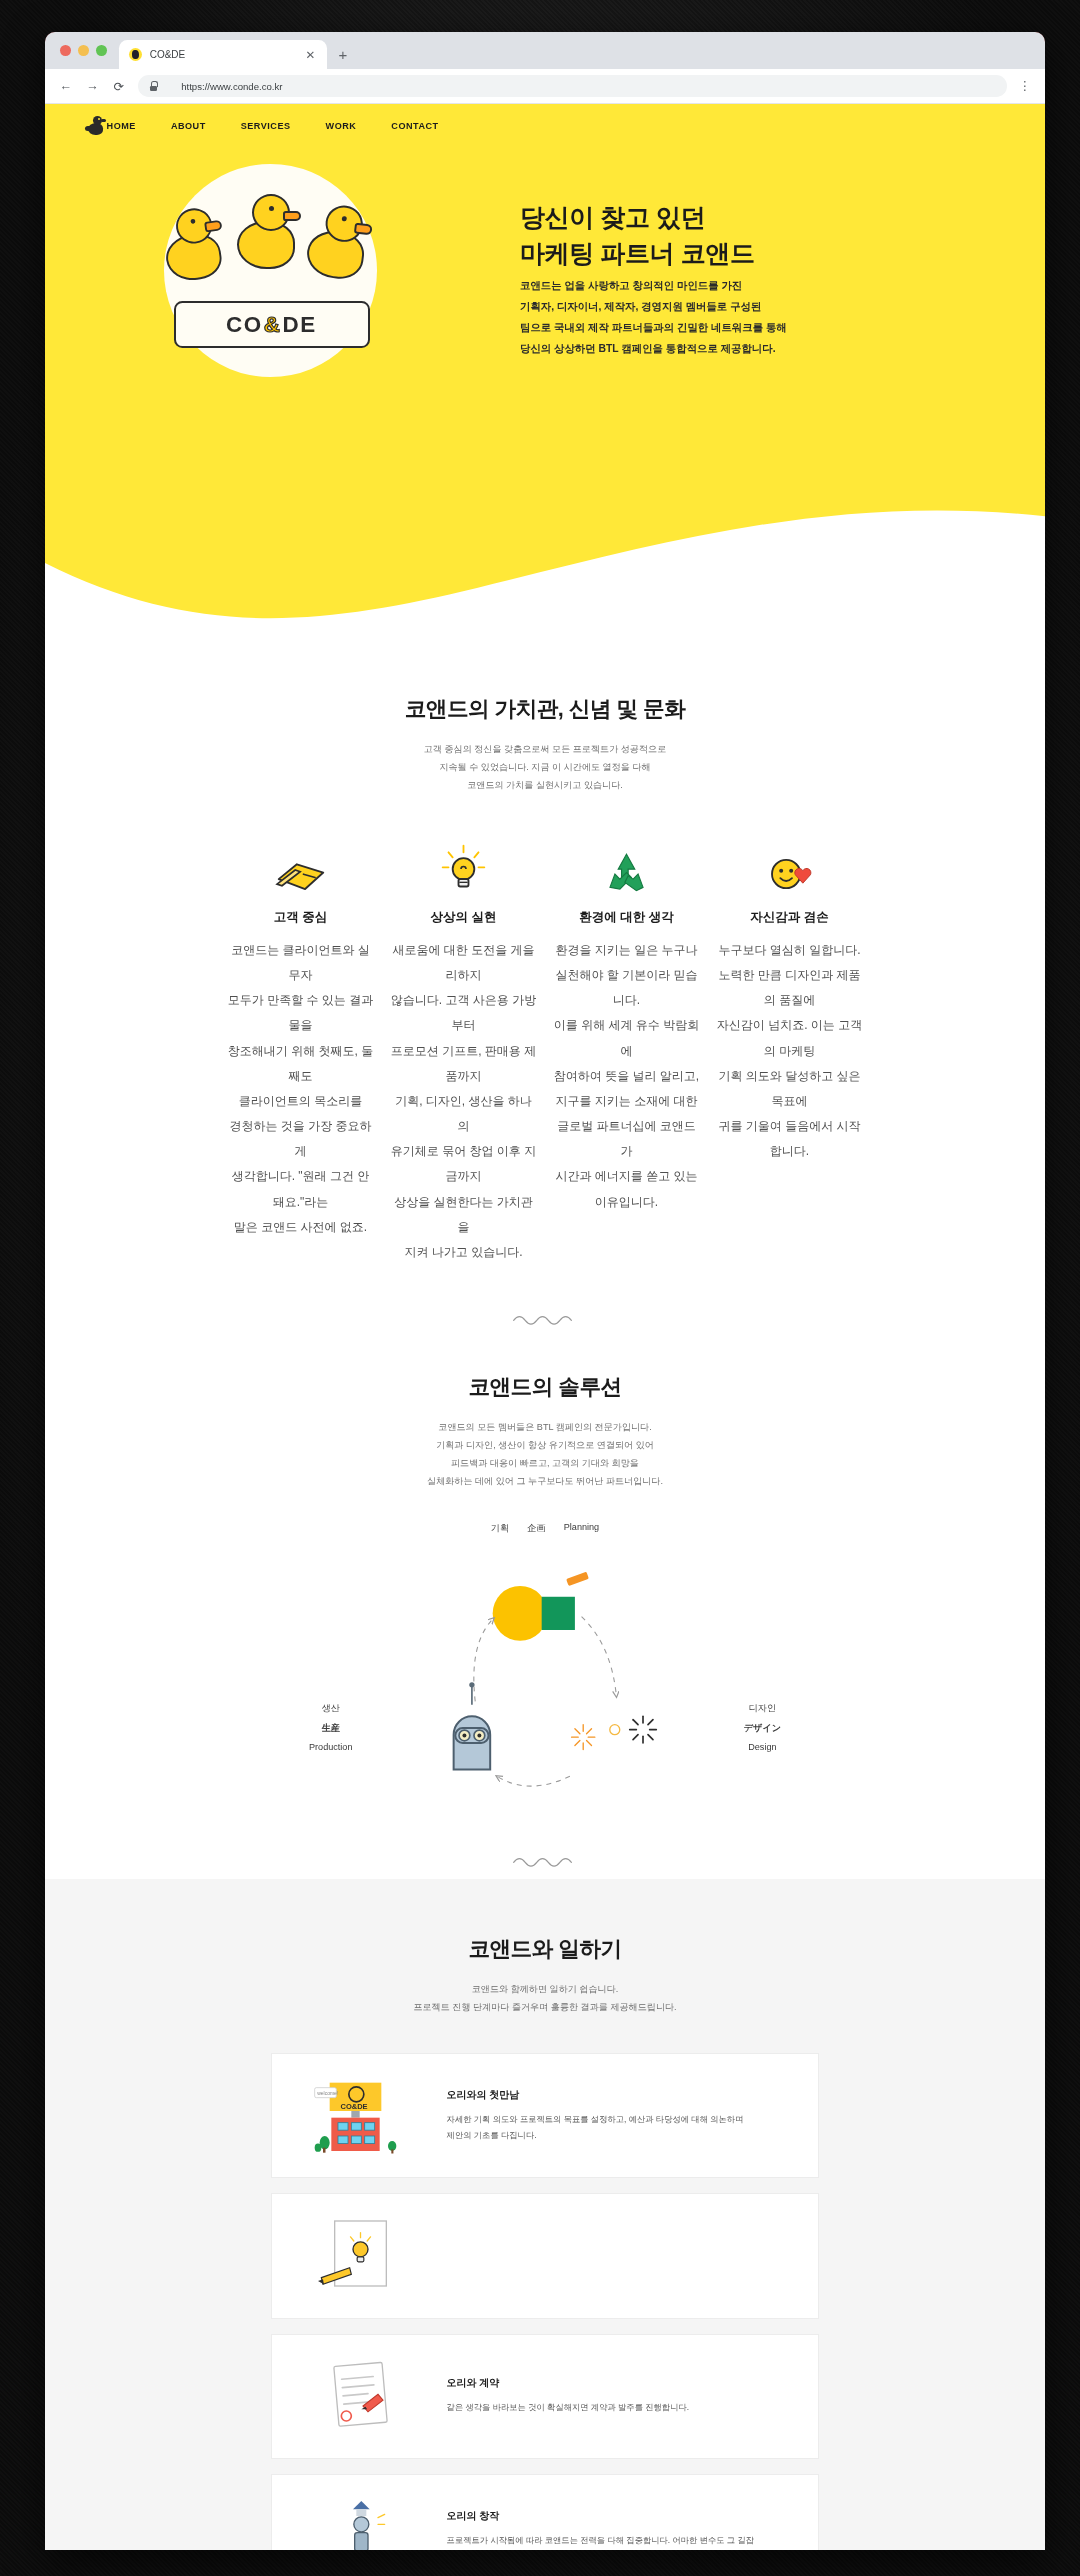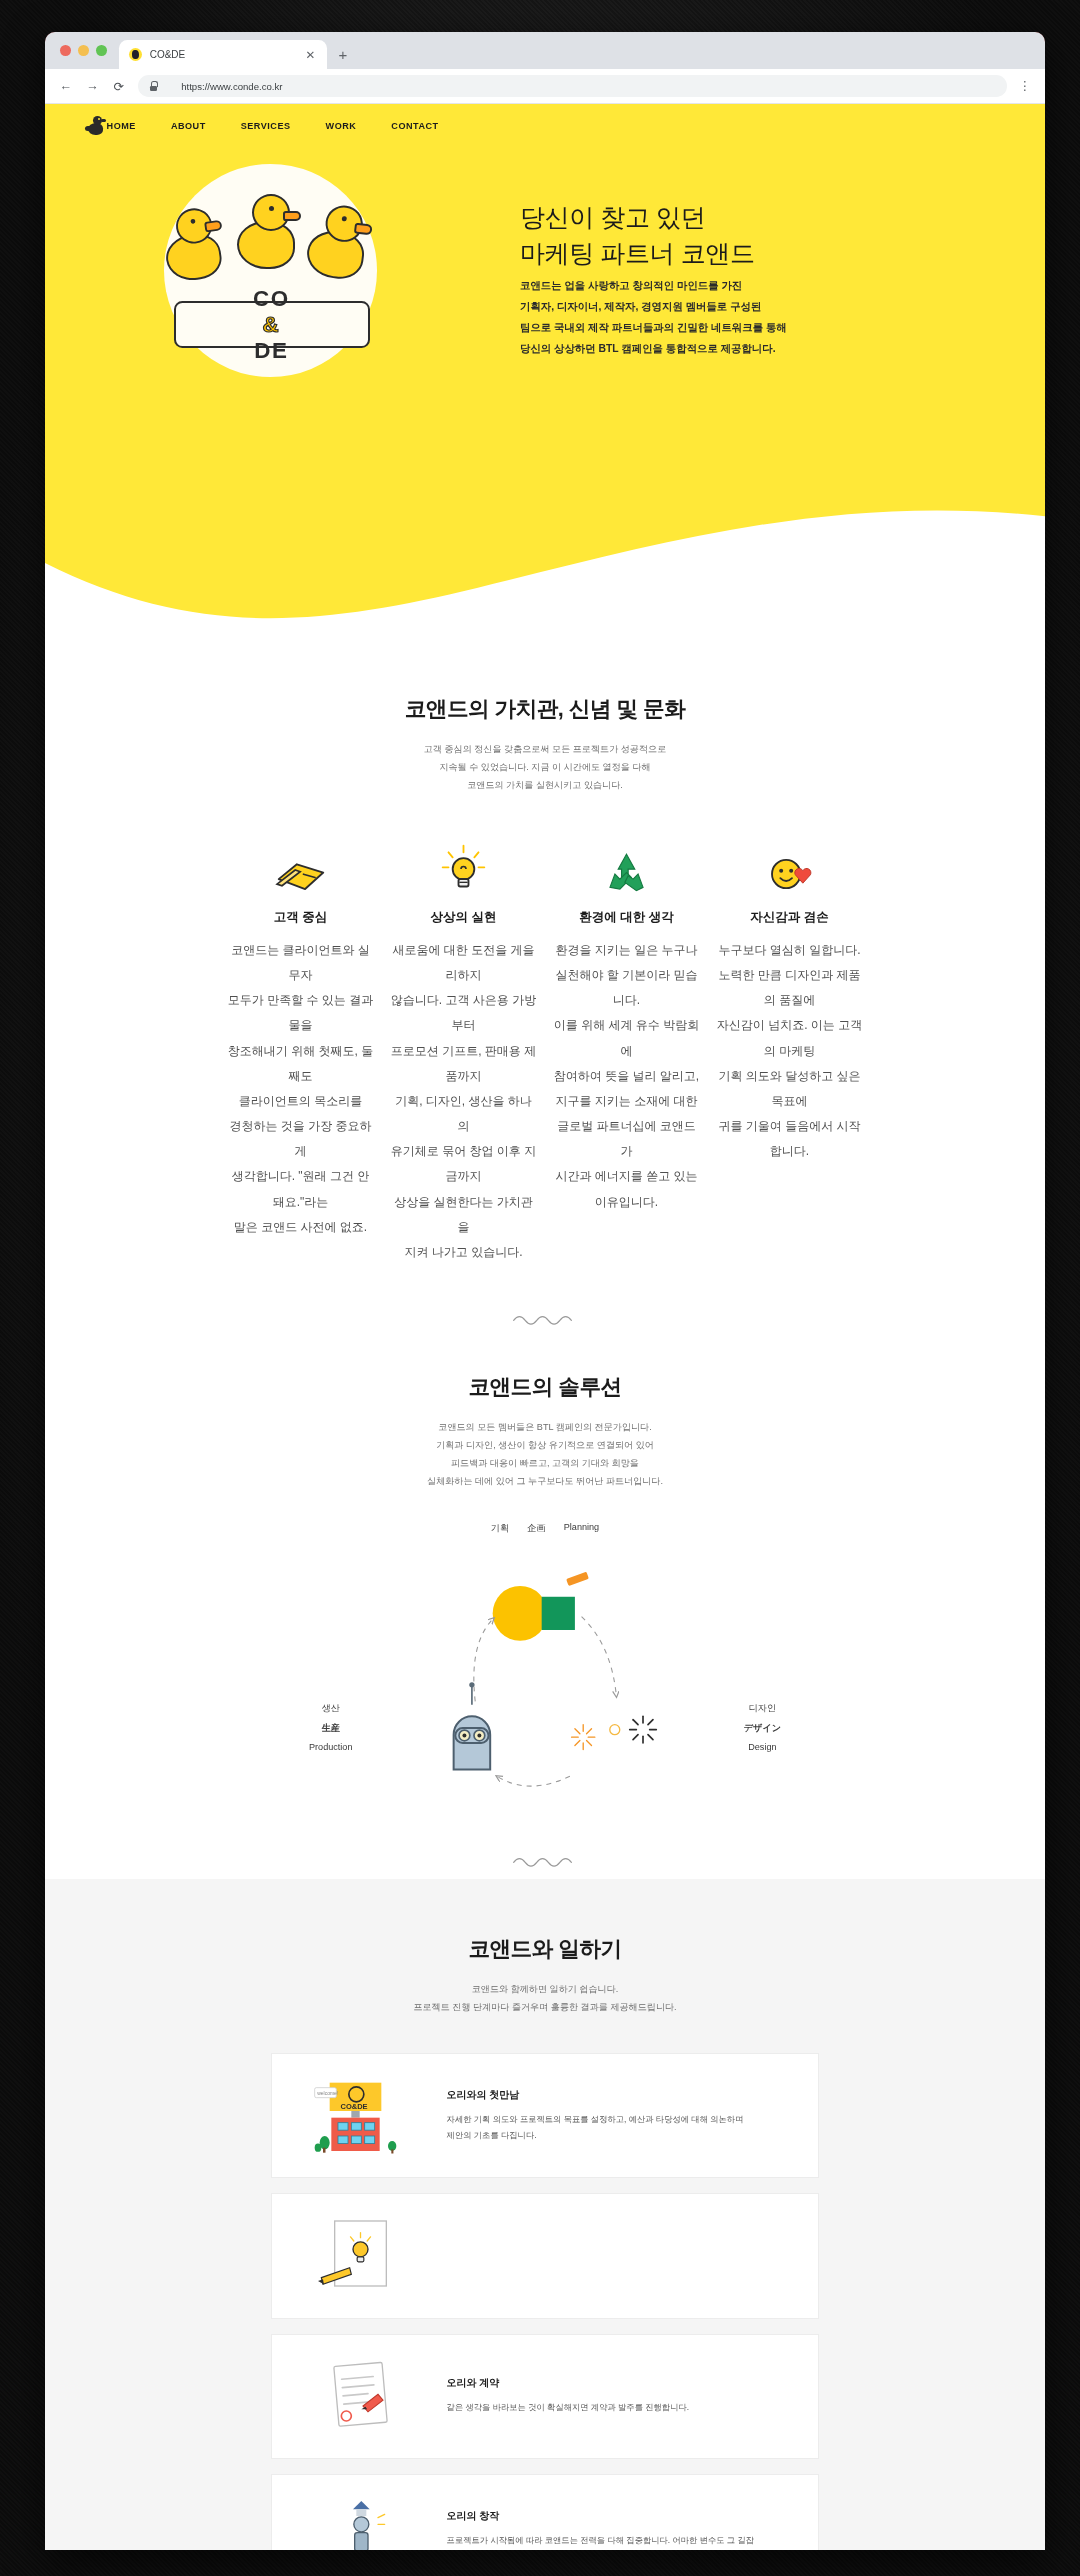--- a/index.html
+++ b/index.html
@@ -130,33 +130,32 @@
   .duck .e { position:absolute; left:38px; top:13.3px; width:5px; height:5px; background:#2d2d2d; border-radius:50%; }
   .duck.d1 { left:15px;  top:50px;  transform: rotate(-8deg) scale(.95); }
   .duck.d2 { left:90px; top:37px;  }
   .duck.d3 { left:160px; top:47px;  transform: rotate(7deg) scale(.98); }
   .ribbon {
     position:absolute; left:33px; top:146px; width:196px; height:47px;
     background:#fffdf4; border:2.5px solid #2d2d2d; border-radius:8.3px;
     display:flex; align-items:center; justify-content:center;
     font-size:22.4px; font-weight:800; letter-spacing:1.7px; color:#2d2d2d;
     font-family:"Liberation Sans", sans-serif;
-    flex-direction:column;
   }
   .ribbon .amp { color:#ffc400; -webkit-text-stroke: 1.2px #2d2d2d; margin:0 0.8px; }
   .ribbon::before, .ribbon::after{
     content:""; position:absolute; top:6.6px; width:28px; height:33px;
     background:#ffd21f; border:2.5px solid #2d2d2d; z-index:-1;
   }
   .ribbon::before{ left:-21.6px; clip-path: polygon(0 0,100% 12%,100% 88%,0 100%,14% 50%); }
   .ribbon::after { right:-21.6px; clip-path: polygon(0 12%,100% 0,86% 50%,100% 100%,0 88%); }
 
   .hero-copy { padding-left: 10px; }
   .hero-copy h1 {
-    font-size: 25px; font-weight: 400; color: #1b1b1b; line-height: 1.42;
+    font-size: 25px; font-weight: 700; color: #1b1b1b; line-height: 1.42;
     letter-spacing: -0.4px; margin-bottom: 5px; white-space: pre-line;
   }
   .hero-copy p {
     font-size: 10.4px; font-weight: 700; color: #2b2b2b; line-height: 2.0;
     white-space: pre-line;
   }
 
   .wave { position:absolute; left:0; bottom:-1.7px; width:100%; height:175px; }
 
   

